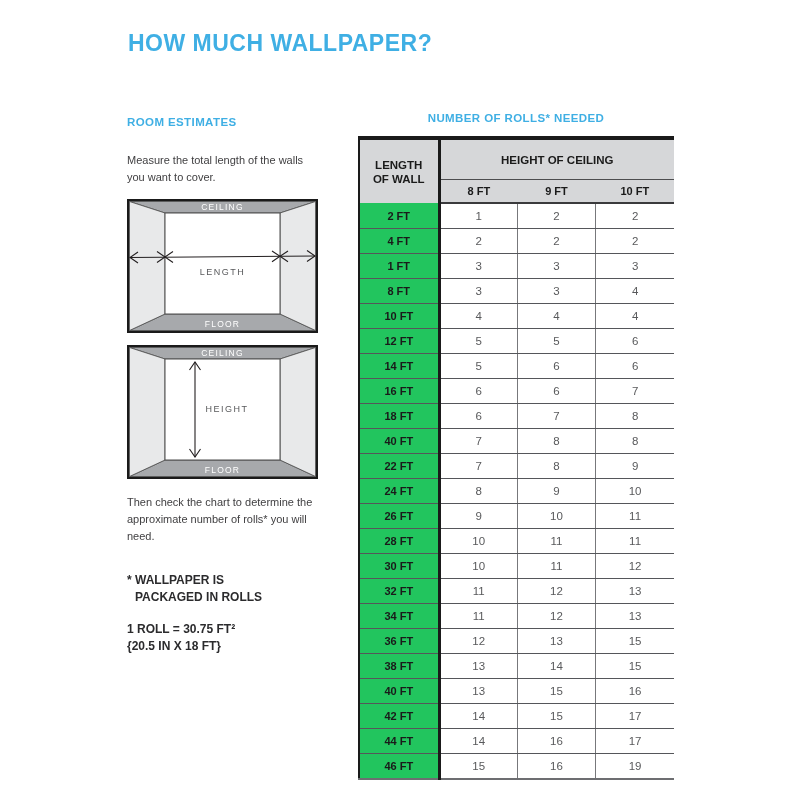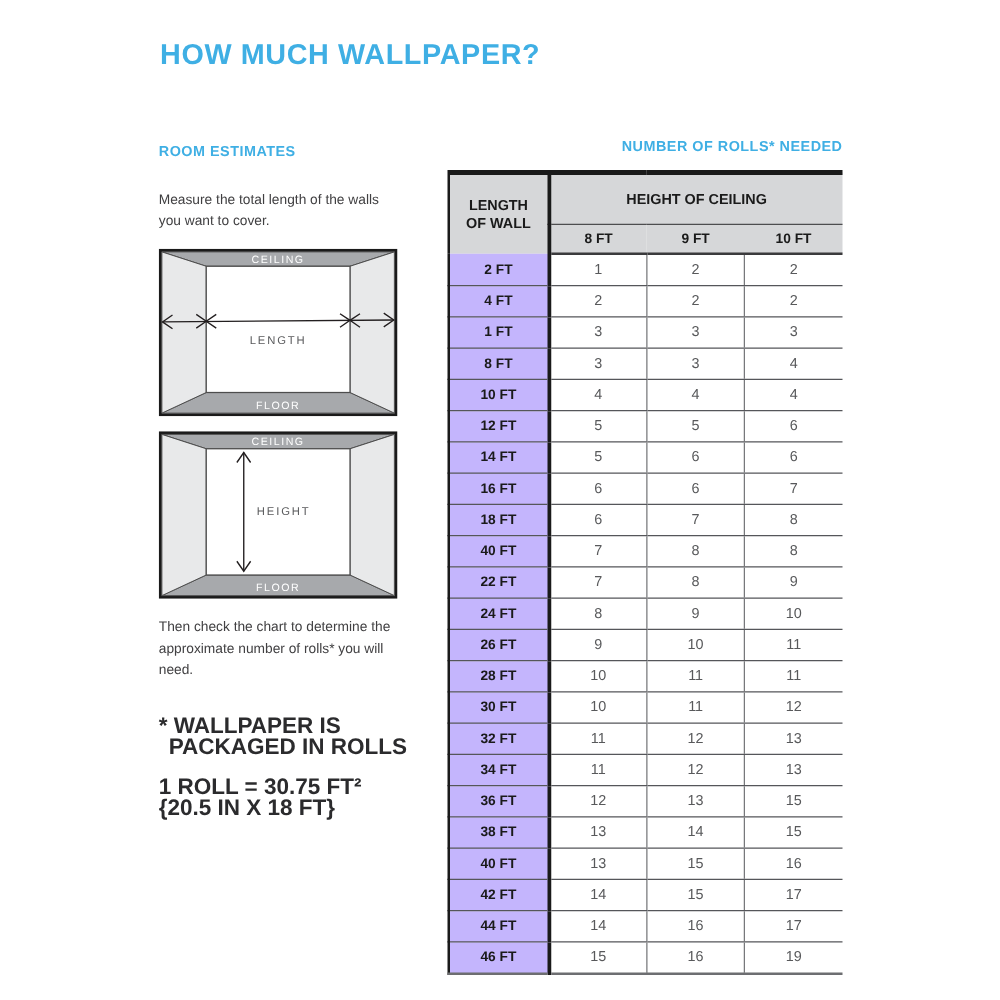--- a/index.html
+++ b/index.html
@@ -17,26 +17,26 @@
   }
   .left-col{position:absolute;left:127px;top:112px;width:200px;}
   .left-col p{
     margin:0;font-size:11px;line-height:17px;color:#414042;width:192px;
   }
   .p1{margin-top:22px !important;}
   .room-svg{display:block;margin-top:13px;}
   .room-svg.second{margin-top:12px;}
   .p2{margin-top:16px !important;}
   .p3{margin-top:15px !important;}
-  .note{font-size:18px;line-height:17px;font-weight:bold;color:#2b2b2d;}
+  .note{font-size:12px;line-height:17px;font-weight:bold;color:#2b2b2d;}
   .note1{margin-top:27px;}
   .note1 .l2{padding-left:8px;}
   .note2{margin-top:15px;}
   .right-col{position:absolute;left:358px;top:112px;width:316px;}
-  .right-col .subhead{display:block;text-align:right;}
+  .right-col .subhead{display:block;text-align:center;}
   table{
     border-collapse:collapse;table-layout:fixed;width:316px;margin-top:12px;
     border-top:4px solid #1a1a1a;
     border-left:2px solid #1a1a1a;
     border-bottom:2px solid #6d6e71;
   }
   col.c0{width:80px;}
   th,td{padding:0;text-align:center;vertical-align:middle;}
   thead th{background:#d6d7d9;color:#1a1a1a;}
   th.corner{
@@ -45,21 +45,21 @@
   }
   th.group{
     font-size:11.5px;font-weight:bold;height:39px;
     border-bottom:1px solid #4d4d4f;
   }
   tr.subhdr th{
     font-size:11px;font-weight:bold;height:22px;
     border-bottom:2px solid #3a3a3c;
   }
   tbody th{
-    background:#c4b5fd;font-size:11px;font-weight:bold;color:#1a1a1a;
+    background:#22c55e;font-size:11px;font-weight:bold;color:#1a1a1a;
     border-right:3px solid #1a1a1a;border-bottom:1px solid #55565a;
     height:24px;
   }
   tbody td{
     font-size:11.5px;color:#58595b;background:#ffffff;
     border-bottom:1px solid #55565a;border-left:1px solid #77787b;
     height:24px;
   }
   tbody td:first-of-type{border-left:none;}
 </style>

